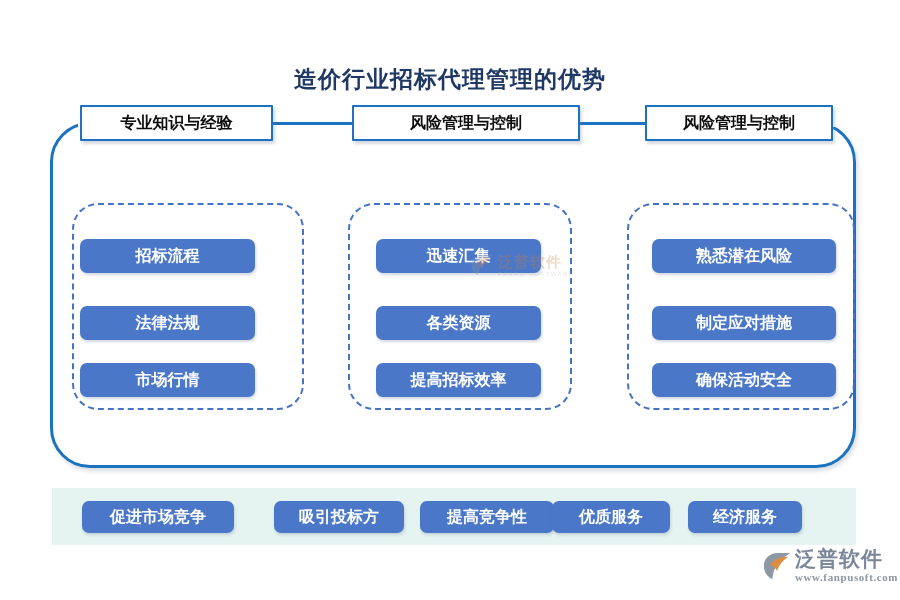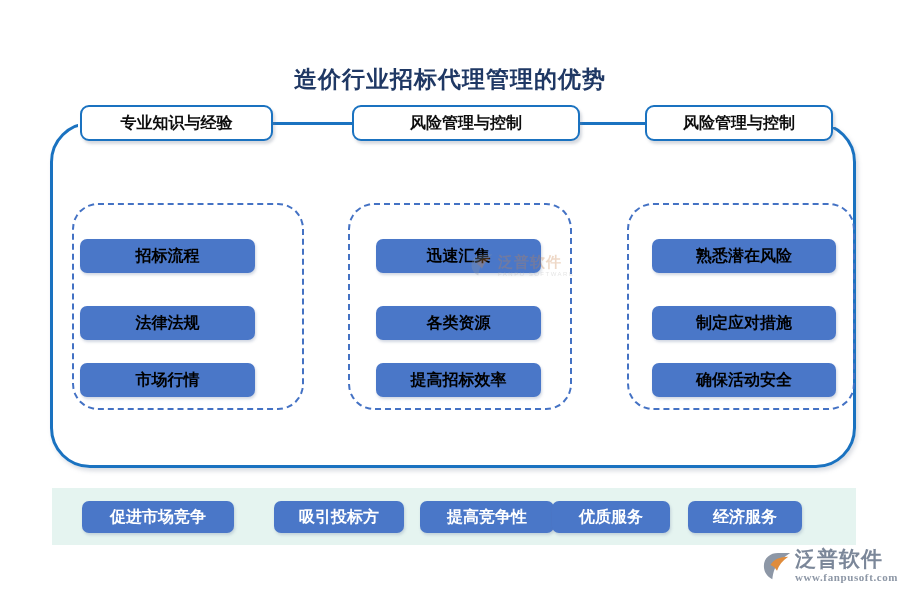--- a/index.html
+++ b/index.html
@@ -65,21 +65,21 @@
     background: #1a72c0;
     top: 122px;
   }
 
   
   .header-box {
     position: absolute;
     top: 105px;
     height: 36px;
     border: 2px solid #1a72c0;
-    border-radius: 9px;
+    border-radius: 1px;
     background: #ffffff;
     box-sizing: border-box;
     display: flex;
     align-items: center;
     justify-content: center;
     font-size: 16px;
     font-weight: bold;
     color: #0d0d0d;
     white-space: nowrap;
     box-shadow: 2px 3px 3px rgba(120,130,150,0.30);
@@ -101,21 +101,21 @@
   #dashed-group-0 { left: 72px;  width: 232px; }
   #dashed-group-1 { left: 348px; width: 224px; }
   #dashed-group-2 { left: 627px; width: 228px; }
 
   
   .pill {
     position: absolute;
     height: 34px;
     border-radius: 7px;
     background: #4a77c8;
-    color: #000000;
+    color: #ffffff;
     font-size: 16px;
     font-weight: bold;
     display: flex;
     align-items: center;
     justify-content: center;
     white-space: nowrap;
     box-sizing: border-box;
     box-shadow: 1px 2px 3px rgba(90,110,150,0.28);
   }
 

